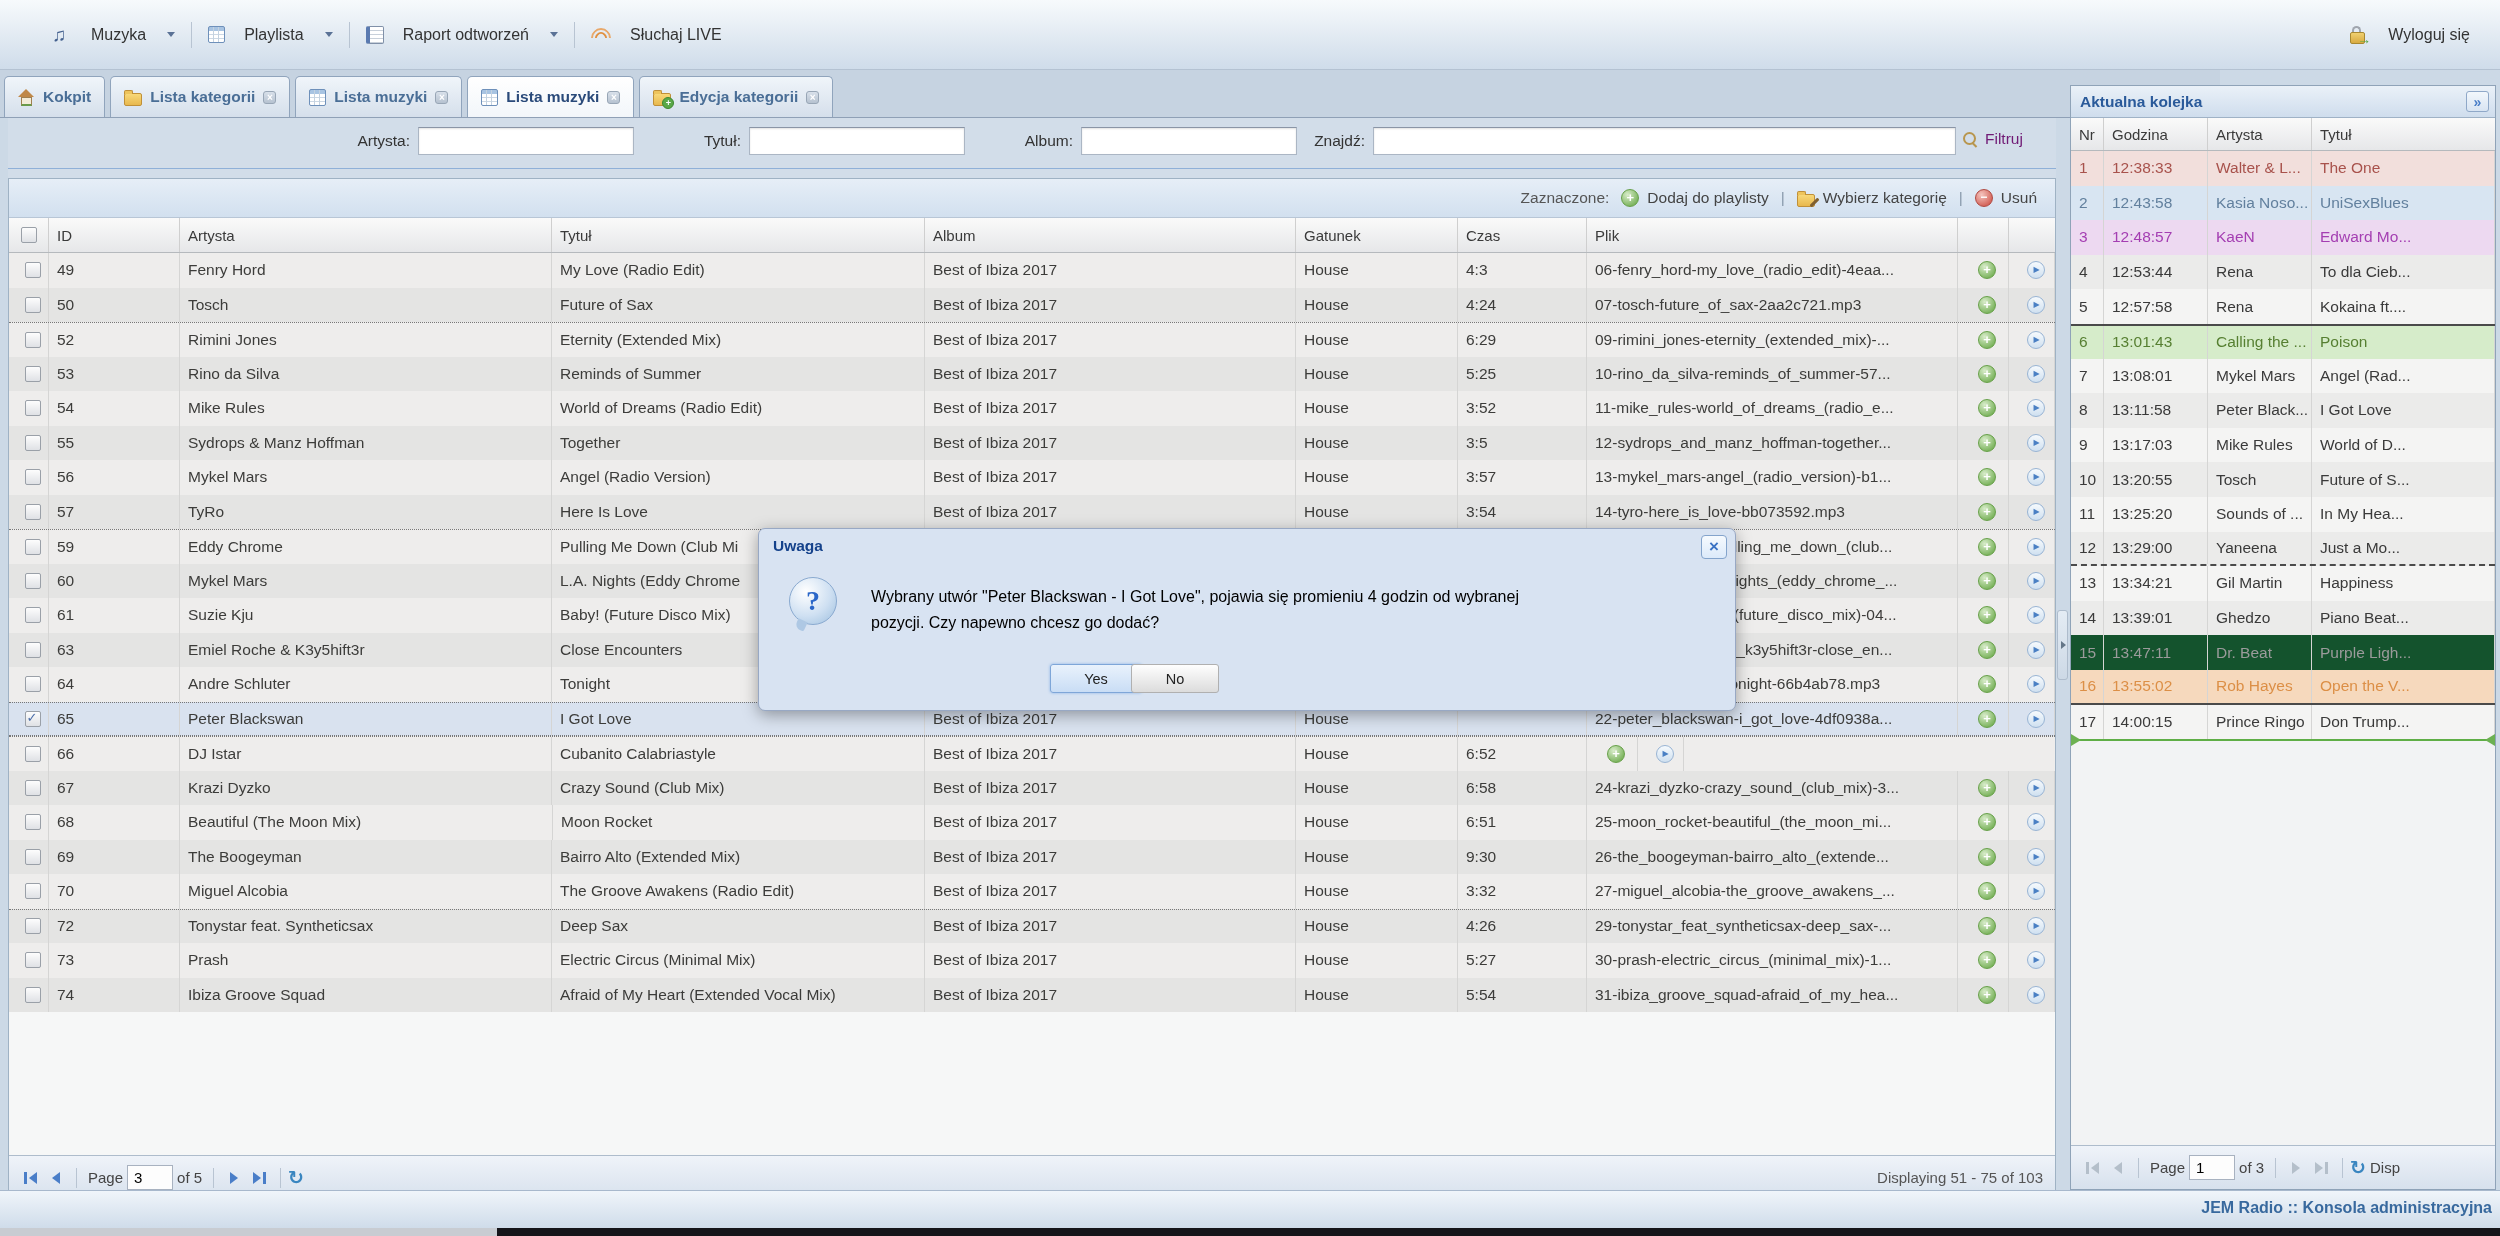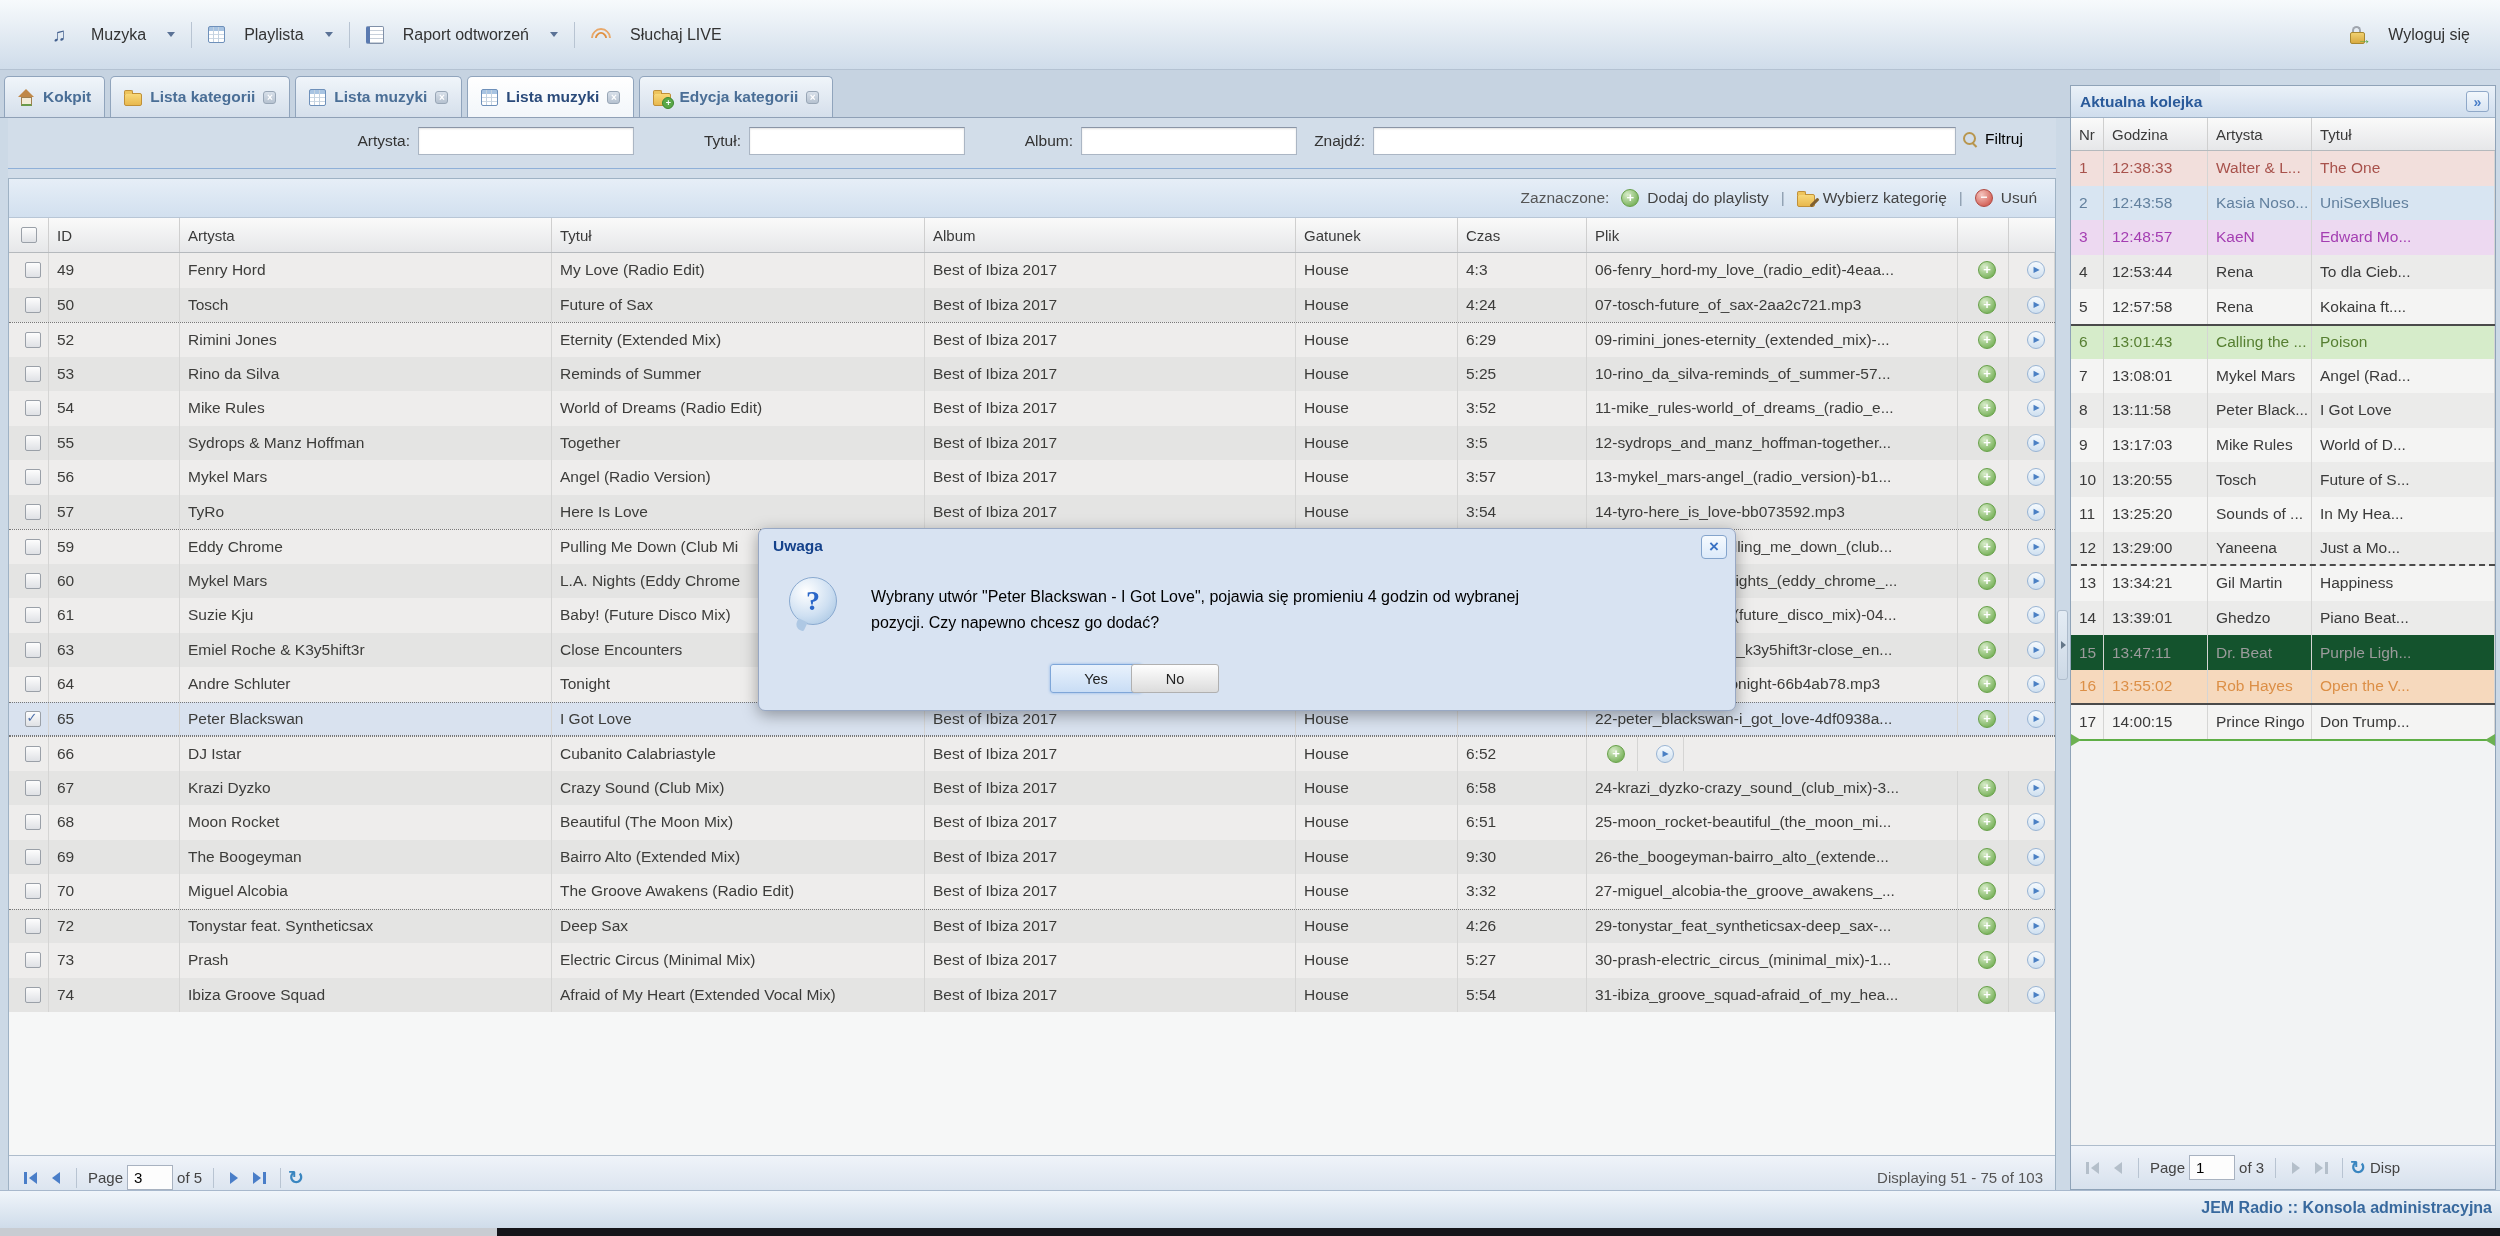--- a/index.html
+++ b/index.html
@@ -76,21 +76,21 @@
   .ic-refresh::before{content:"\21BB";color:#3a86c0;font-size:19px;font-weight:bold;}
   .ic-chevrons{font-weight:bold;color:#4a7ec8;font-size:14px;}
   .ic-chevrons::before{content:"\BB";}
 
   
   .main-panel{position:absolute;left:8px;top:118px;width:2048px;height:1072px;background:#d2dde9;box-sizing:border-box;}
   .filter-bar{position:relative;height:50px;border-bottom:1px solid #8fb0d8;}
   .flabel{position:absolute;top:14px;text-align:right;color:#333;font-size:15.5px;}
   .finput{position:absolute;top:9px;height:28px;border:1px solid #abb6c4;border-top-color:#8a95a6;background:#fff;
      box-shadow:inset 0 1px 2px rgba(0,0,0,.12);box-sizing:border-box;padding:0 6px;font-size:15px;font-family:inherit;}
-  .filter-btn{position:absolute;left:1955px;top:12px;display:flex;align-items:center;gap:8px;color:#000000;
+  .filter-btn{position:absolute;left:1955px;top:12px;display:flex;align-items:center;gap:8px;color:#701a75;
      font-size:15.5px;cursor:pointer;}
 
   .grid-frame{position:absolute;left:0;top:60px;width:2048px;height:1022px;border:1px solid #9fb2c4;box-sizing:border-box;background:#f6f7f7;}
   .action-bar{height:38px;background:linear-gradient(#e6eef7,#d2e0ef);border-bottom:1px solid #b8c6d6;
      display:flex;align-items:center;justify-content:flex-end;gap:12px;padding-right:18px;color:#555;font-size:15.5px;}
   .action-link{display:flex;align-items:center;gap:8px;cursor:pointer;color:#444;}
   .a-sep{color:#8899aa;}
 
   .grid-head{display:flex;height:35px;background:linear-gradient(#fafafa,#e6e7e9);border-bottom:1px solid #b5b9bd;box-sizing:border-box;}
   .hc{display:flex;align-items:center;padding-left:8px;border-right:1px solid #cfcfcf;box-sizing:border-box;
@@ -600,22 +600,22 @@
             </div>
             <div class="gc c-play">
               <span class="ic ic-play-circle"></span>
             </div>
           </div>
           <div class="grid-row r0">
             <div class="gc c-cb">
               <span class="checkbox"></span>
             </div>
             <div class="gc c-id">68</div>
+            <div class="gc c-title">Beautiful (The Moon Mix)</div>
             <div class="gc c-artist">Moon Rocket</div>
-            <div class="gc c-title">Beautiful (The Moon Mix)</div>
             <div class="gc c-album">Best of Ibiza 2017</div>
             <div class="gc c-genre">House</div>
             <div class="gc c-time">6:51</div>
             <div class="gc c-file">25-moon_rocket-beautiful_(the_moon_mi...</div>
             <div class="gc c-plus">
               <span class="ic ic-plus-circle"></span>
             </div>
             <div class="gc c-play">
               <span class="ic ic-play-circle"></span>
             </div>

